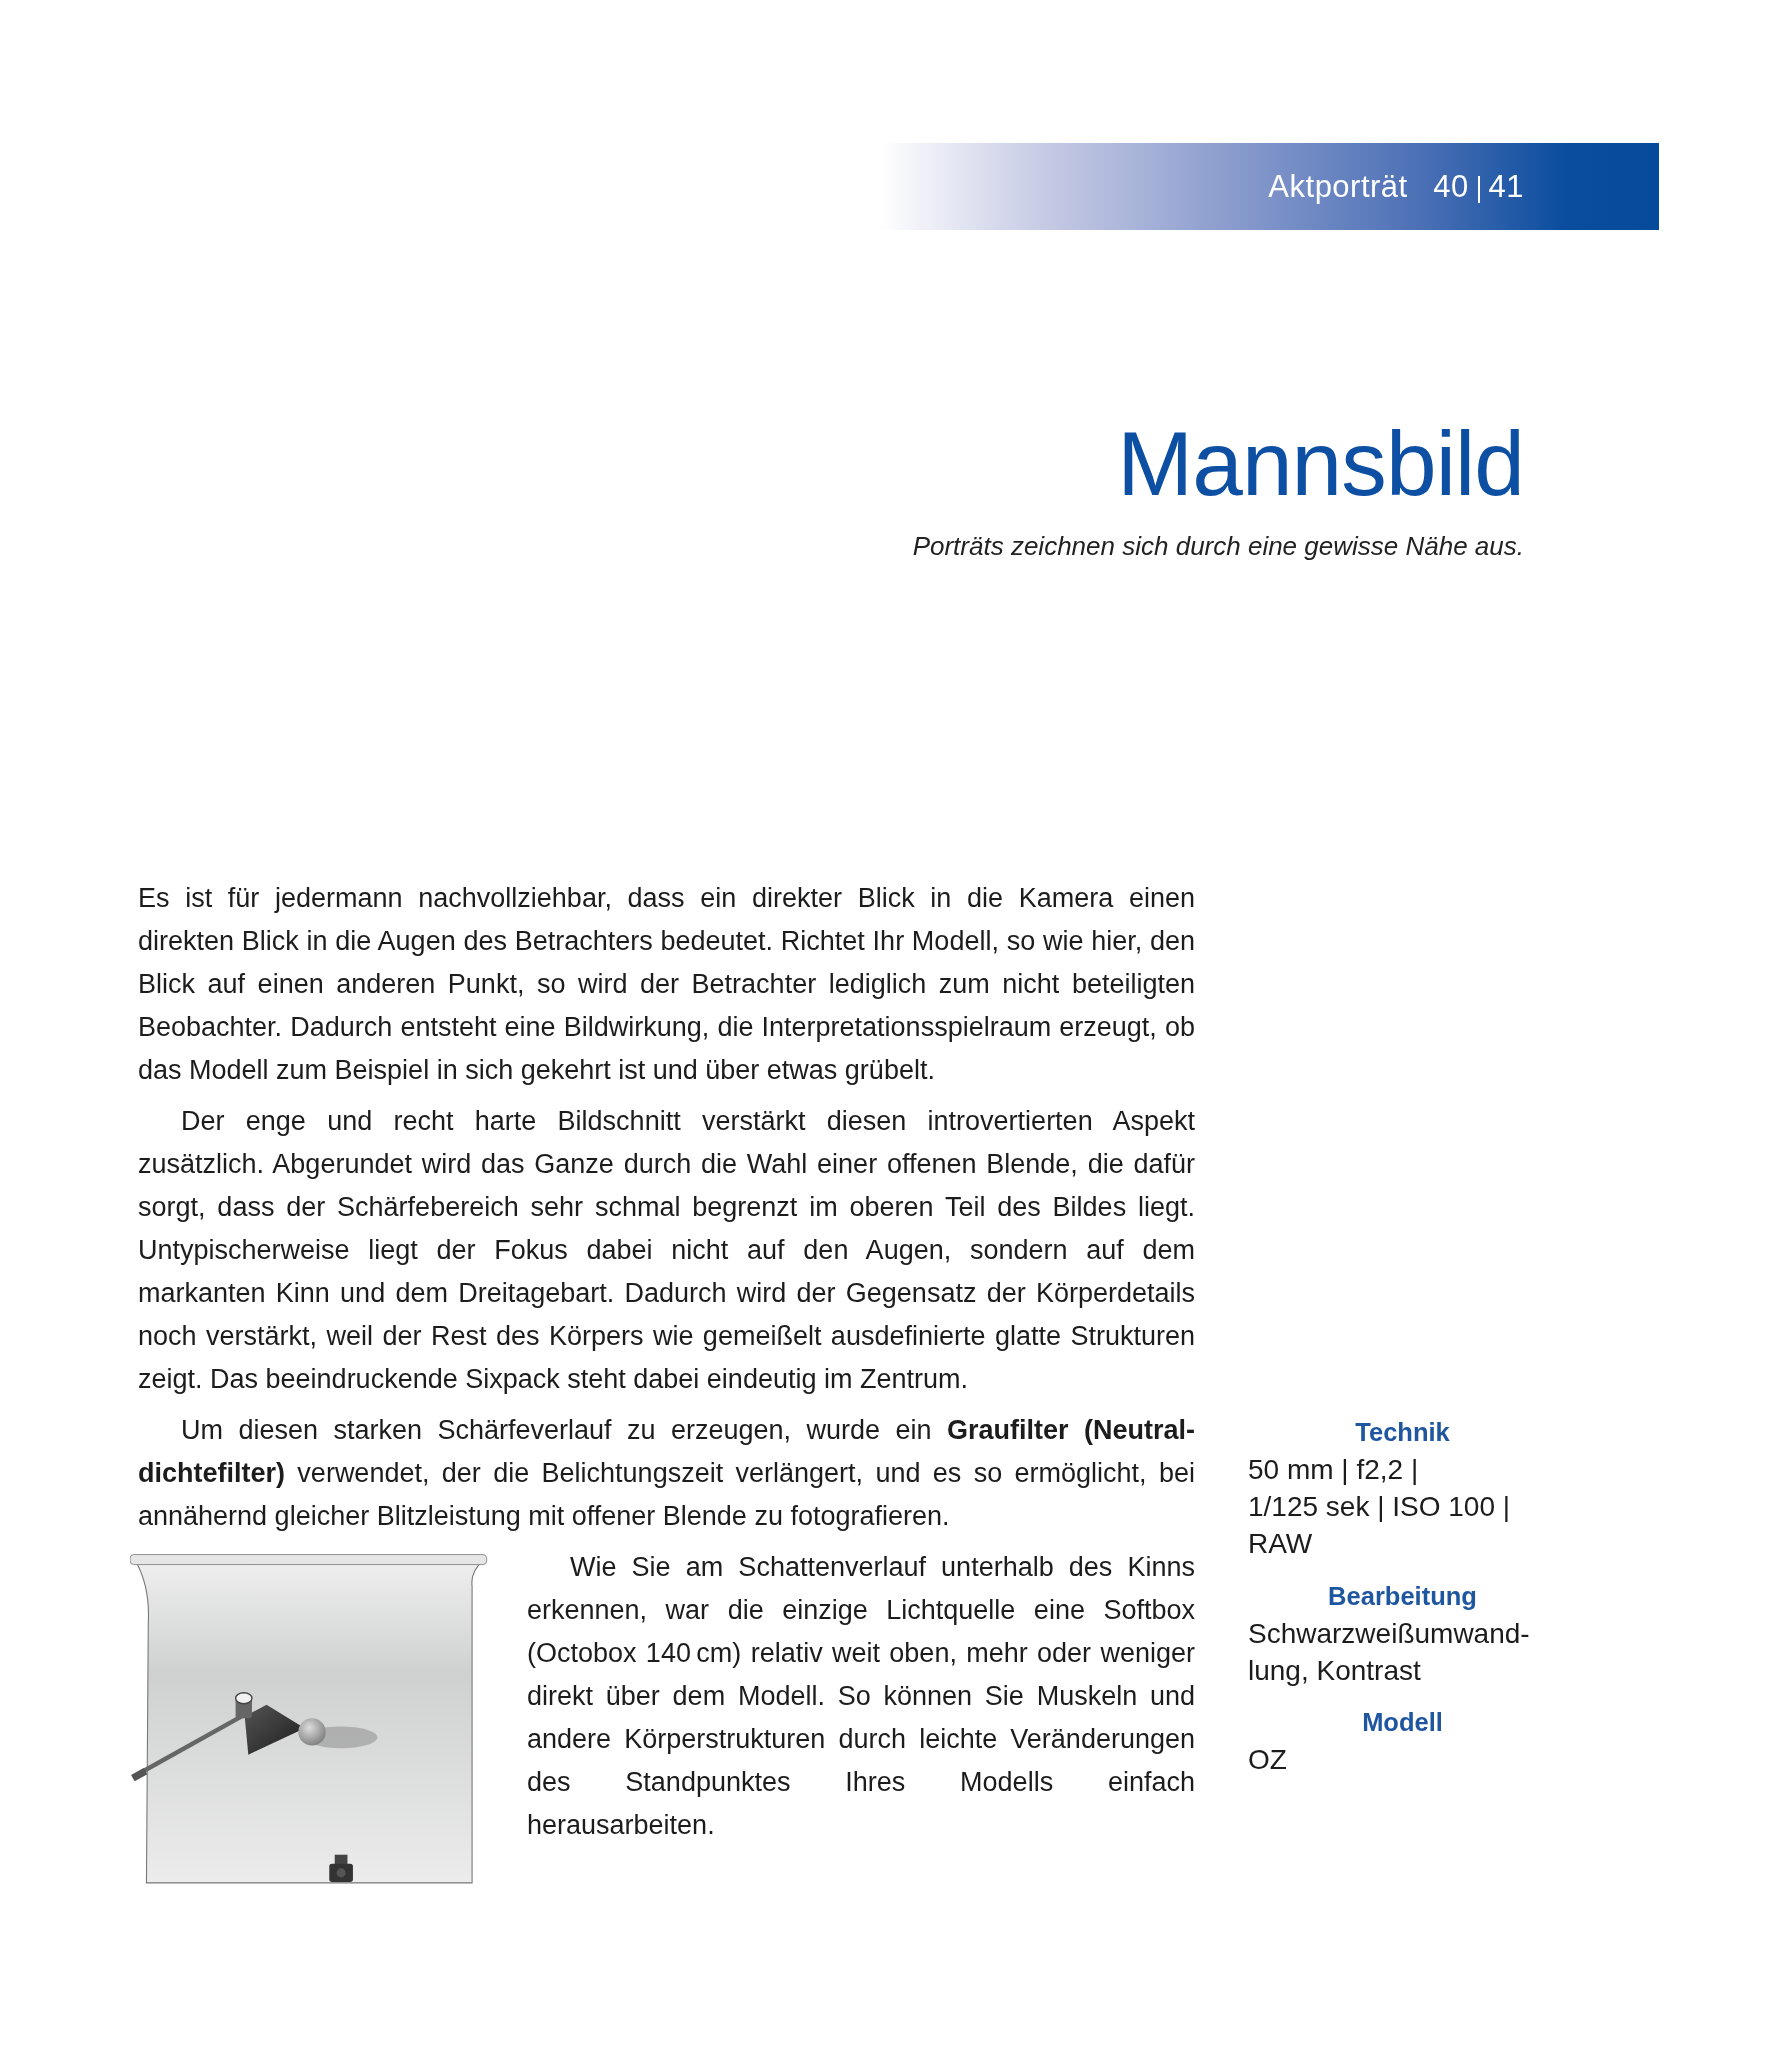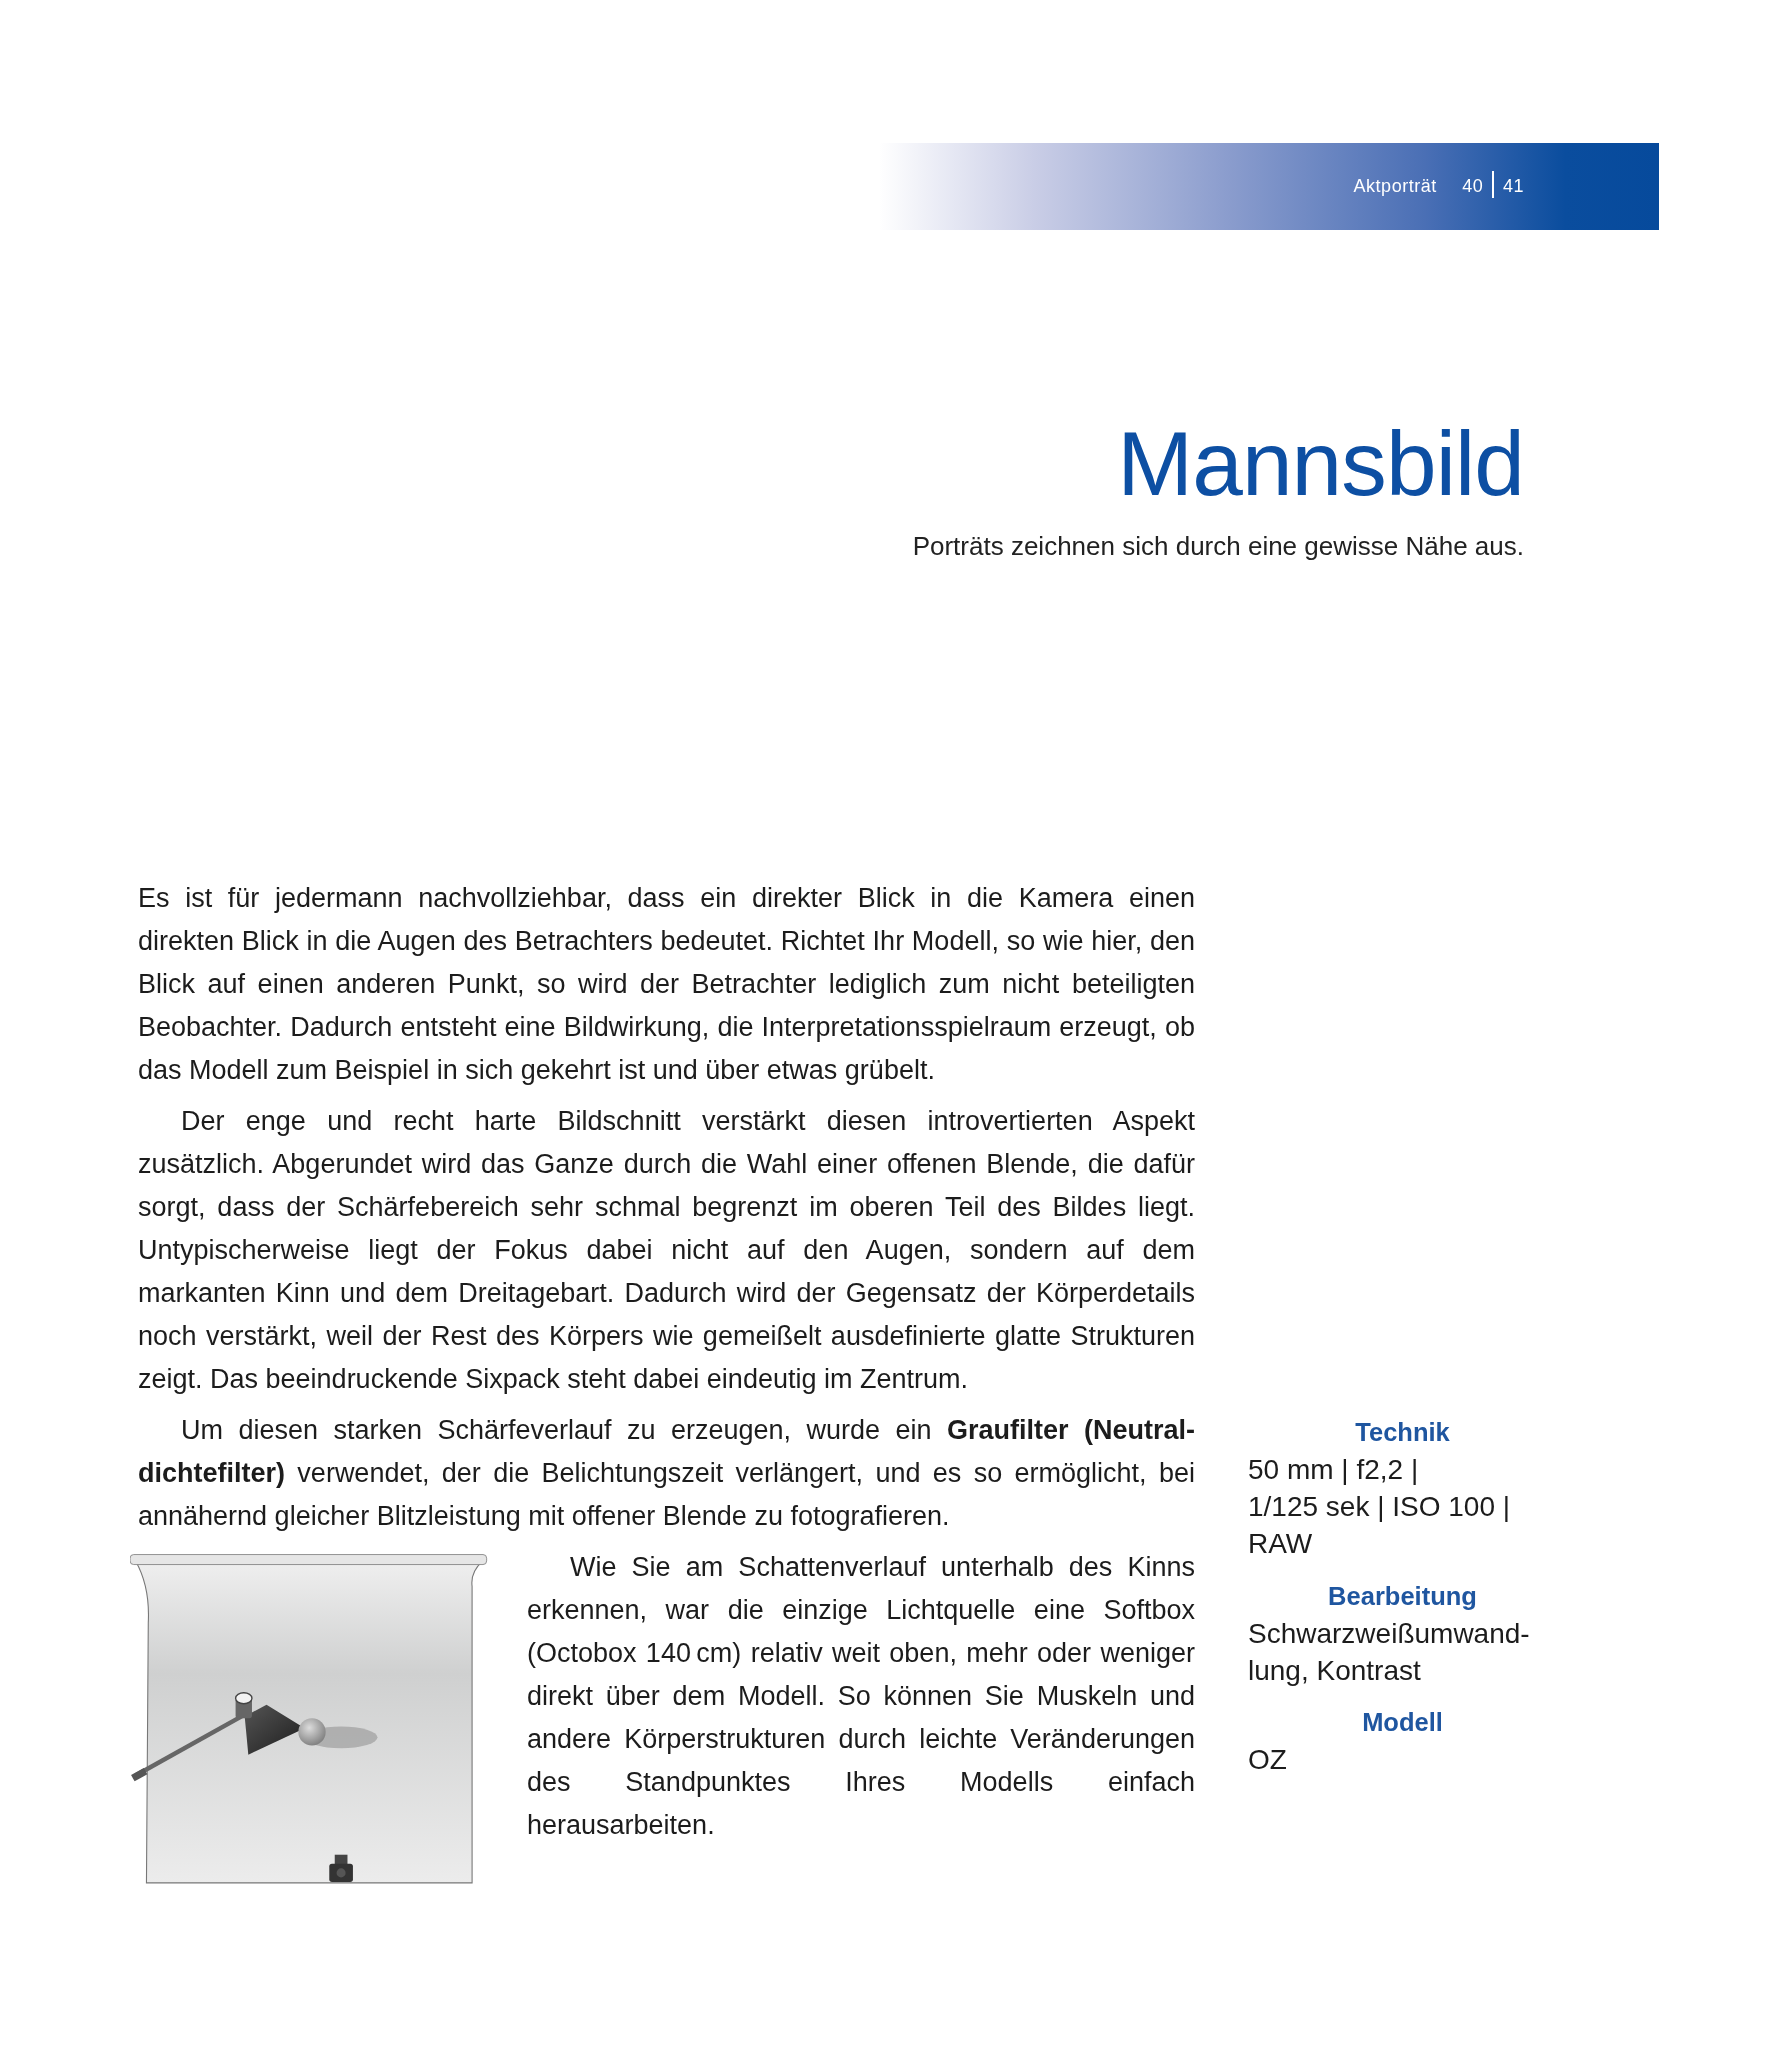--- a/index.html
+++ b/index.html
@@ -2,27 +2,27 @@
 <html style="font-size:14.5px"><head>
 <meta charset="utf-8">
 <style>
   html, body { margin: 0; padding: 0; background: #ffffff; }
   body { width: 1787px; height: 2062px; position: relative; overflow: hidden;
          font-family: "Liberation Sans", "DejaVu Sans", sans-serif; color: #1c1c1c; }
 
   .header-band { position: absolute; left: 879px; top: 143px; width: 780px; height: 87px;
     background: linear-gradient(to right, rgba(255,255,255,1) 0%, #c9cde6 20%, #8a9ccd 45%, #4a6fb5 70%, #0a4d9e 88%, #064a9c 100%); }
   .header-text { position: absolute; right: 135px; top: 0; height: 78px; line-height: 87px;
-    color: #ffffff; font-size: 18px; letter-spacing: 0.5px; white-space: nowrap; }
+    color: #ffffff; font-size: 31px; letter-spacing: 0.5px; white-space: nowrap; }
   .header-text .section { margin-right: 25.5px; }
   .header-text .sep { display: inline-block; width: 1.8px; height: 27px; background: #ffffff; vertical-align: -5.5px; margin: 0 9px; }
 
   .title { position: absolute; right: 263px; top: 409px; font-size: 91px; line-height: 109px;
     color: #0d4fa3; font-weight: normal; margin: 0; letter-spacing: -0.9px; white-space: nowrap; text-align: right; }
-  .subtitle { position: absolute; right: 263px; top: 525px; text-align: right; 
+  .subtitle { position: absolute; right: 263px; top: 525px; text-align: right; font-style: italic;
     font-size: 26px; line-height: 42px; color: #222; margin: 0; white-space: nowrap; }
 
   .body-text { position: absolute; left: 130px; top: 869px; width: 1073px; font-size: 27px;
     line-height: 43px; text-align: justify; color: #1c1c1c; }
   .body-text p { margin: 8px; }
   .body-text p.indent { text-indent: 43px; }
   .body-text b { font-weight: bold; }
   .float-diagram { float: left; width: 397px; height: 342px; margin-top: 3.6px; position: relative; }
 
   .sidebar { position: absolute; left: 1248px; top: 1413px; width: 309px; }

